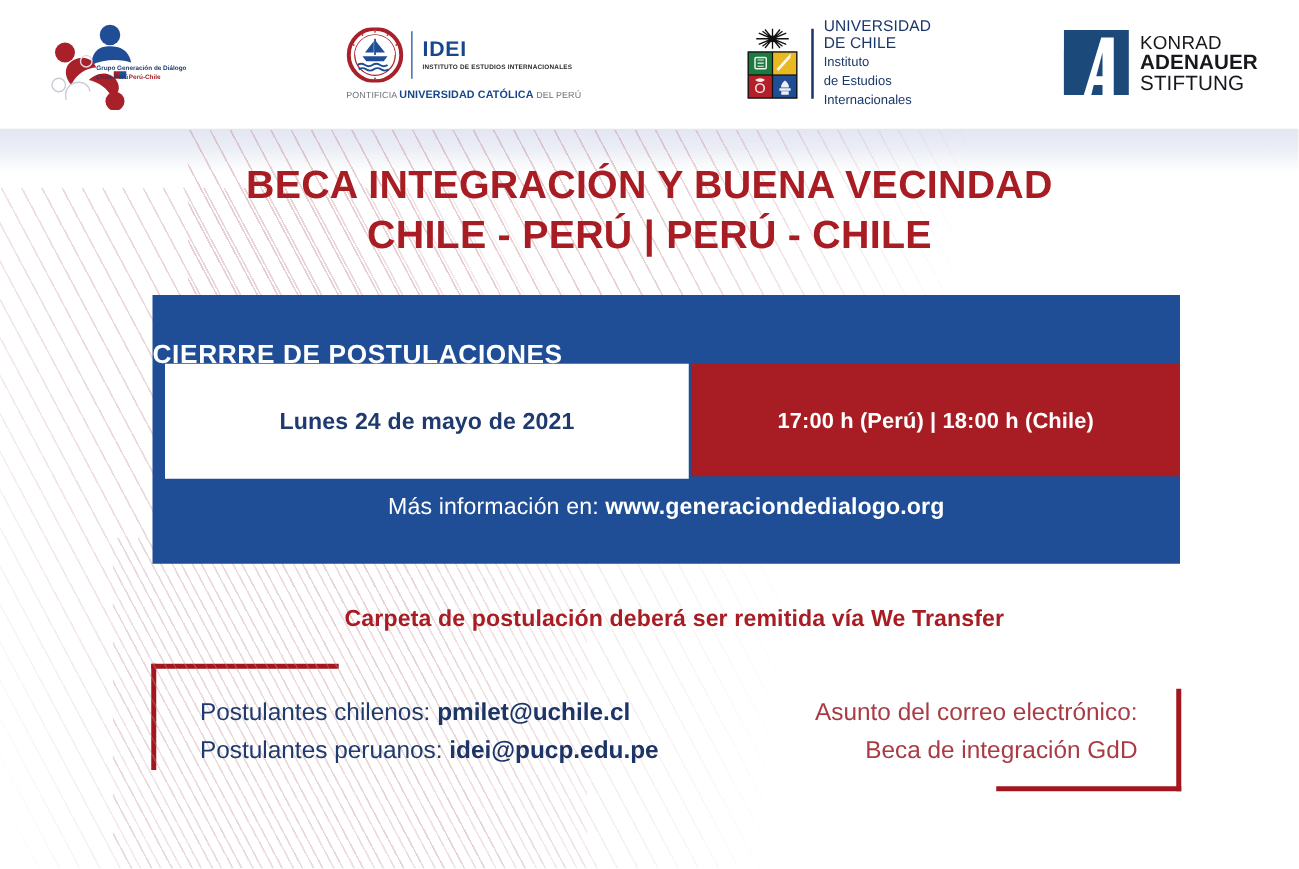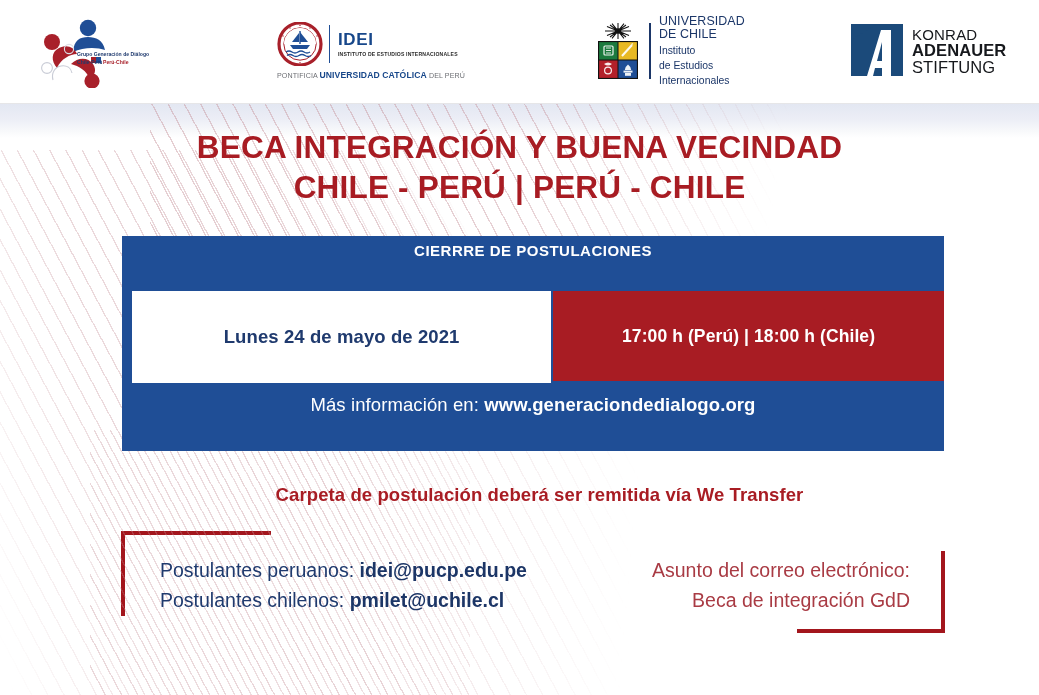--- a/index.html
+++ b/index.html
@@ -143,26 +143,26 @@
 
   
   #panel {
     position:absolute;
     left:122px; top:236px;
     width:822px; height:215px;
     background:#1f4e96;
     z-index:12;
   }
   #panel .panel-head {
-    text-align:center;
+    text-align:left;
     color:#ffffff;
-    font-size:15px;
+    font-size:21px;
     font-weight:bold;
     letter-spacing:.5px;
-    padding-top:6px;
+    padding-top:36px;
   }
   #panel .panel-mid {
     position:absolute;
     left:10px; top:55px;
     width:812px; height:92px;
     display:flex;
   }
   #panel .cell-date {
     width:444px; height:92px;
     background:#ffffff;
@@ -388,24 +388,24 @@
 
   <div id="subhead">Carpeta de postulación deberá ser remitida vía We Transfer</div>
 
   <div class="br" id="br-tl-h"></div>
   <div class="br" id="br-tl-v"></div>
   <div class="br" id="br-br-v"></div>
   <div class="br" id="br-br-h"></div>
 
   <div id="col-left">
     <div>
+      <span>Postulantes chilenos: </span><b>pmilet@uchile.cl</b>
+    </div>
+    <div>
       <span>Postulantes peruanos: </span><b>idei@pucp.edu.pe</b>
-    </div>
-    <div>
-      <span>Postulantes chilenos: </span><b>pmilet@uchile.cl</b>
     </div>
   </div>
 
   <div id="col-right">
     <div>Asunto del correo electrónico:</div>
     <div>Beca de integración GdD</div>
   </div>
 
 </div>
 

